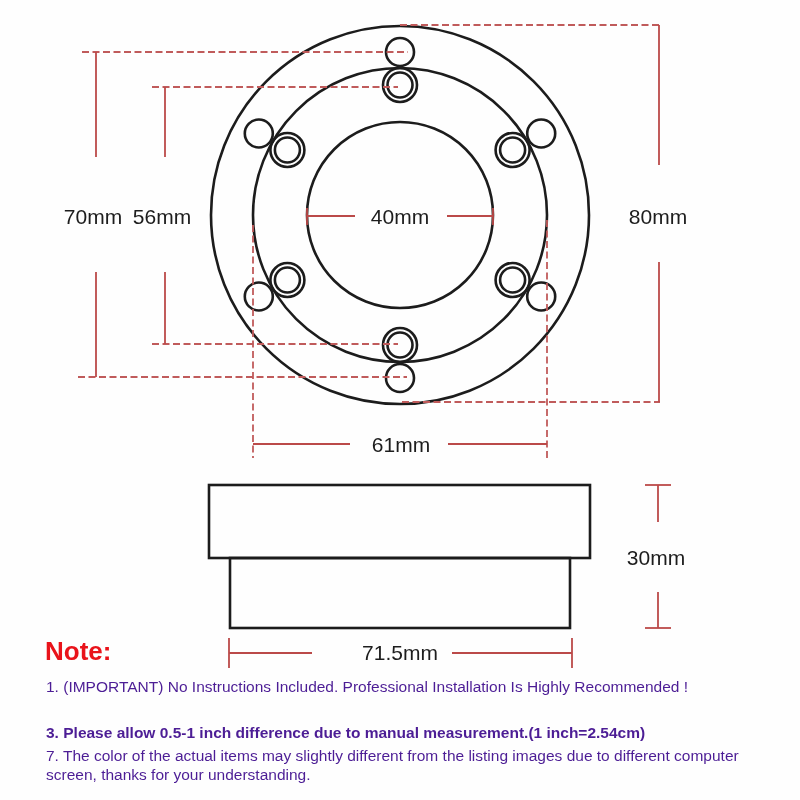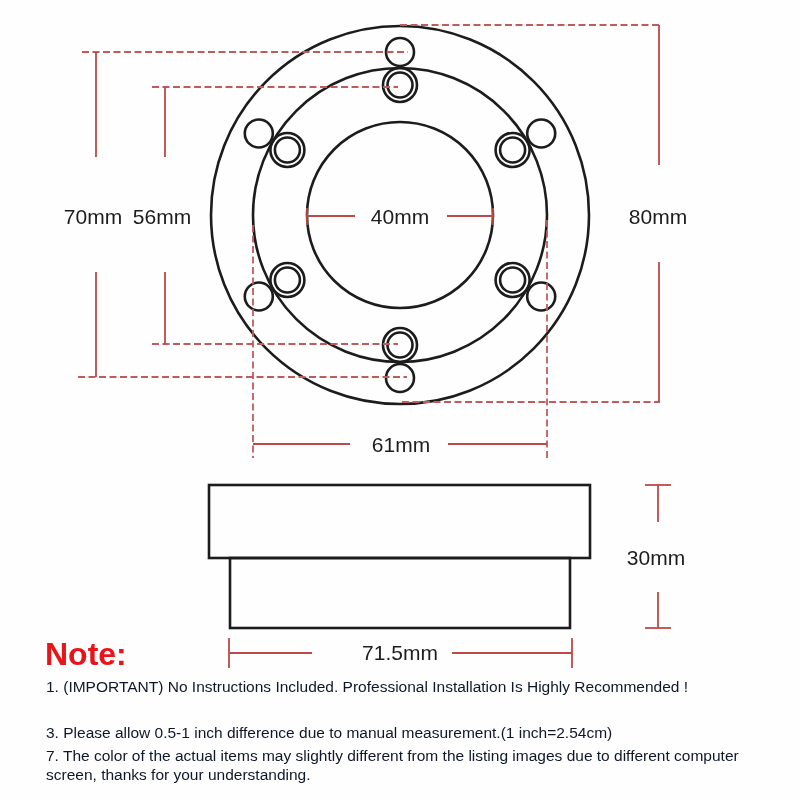--- a/index.html
+++ b/index.html
@@ -46,35 +46,35 @@
     position: absolute;
     left: 0;
     top: 0;
     width: 800px;
     height: 800px;
   }
   .note-heading {
     position: absolute;
     left: 45px;
     top: 636px;
-    font-size: 32px;
+    font-size: 26px;
     font-weight: bold;
     color: #e9131a;
   }
   .note-item {
     position: absolute;
     left: 46px;
     font-size: 15.5px;
     line-height: 19px;
-    color: #0f172a;
+    color: #4c1d95;
     white-space: pre-line;
   }
   #note-item-1 { top: 677px; }
   #note-item-2 { top: 700px; }
-  #note-item-3 { top: 723px; }
+  #note-item-3 { top: 723px; font-weight: bold; }
   #note-item-4 { top: 746px; }
 </style>
 </head>
 <body>
 
 <div id="canvas">
 
   <svg id="drawing" width="800" height="800" viewBox="0 0 800 800">
 
     <g>

